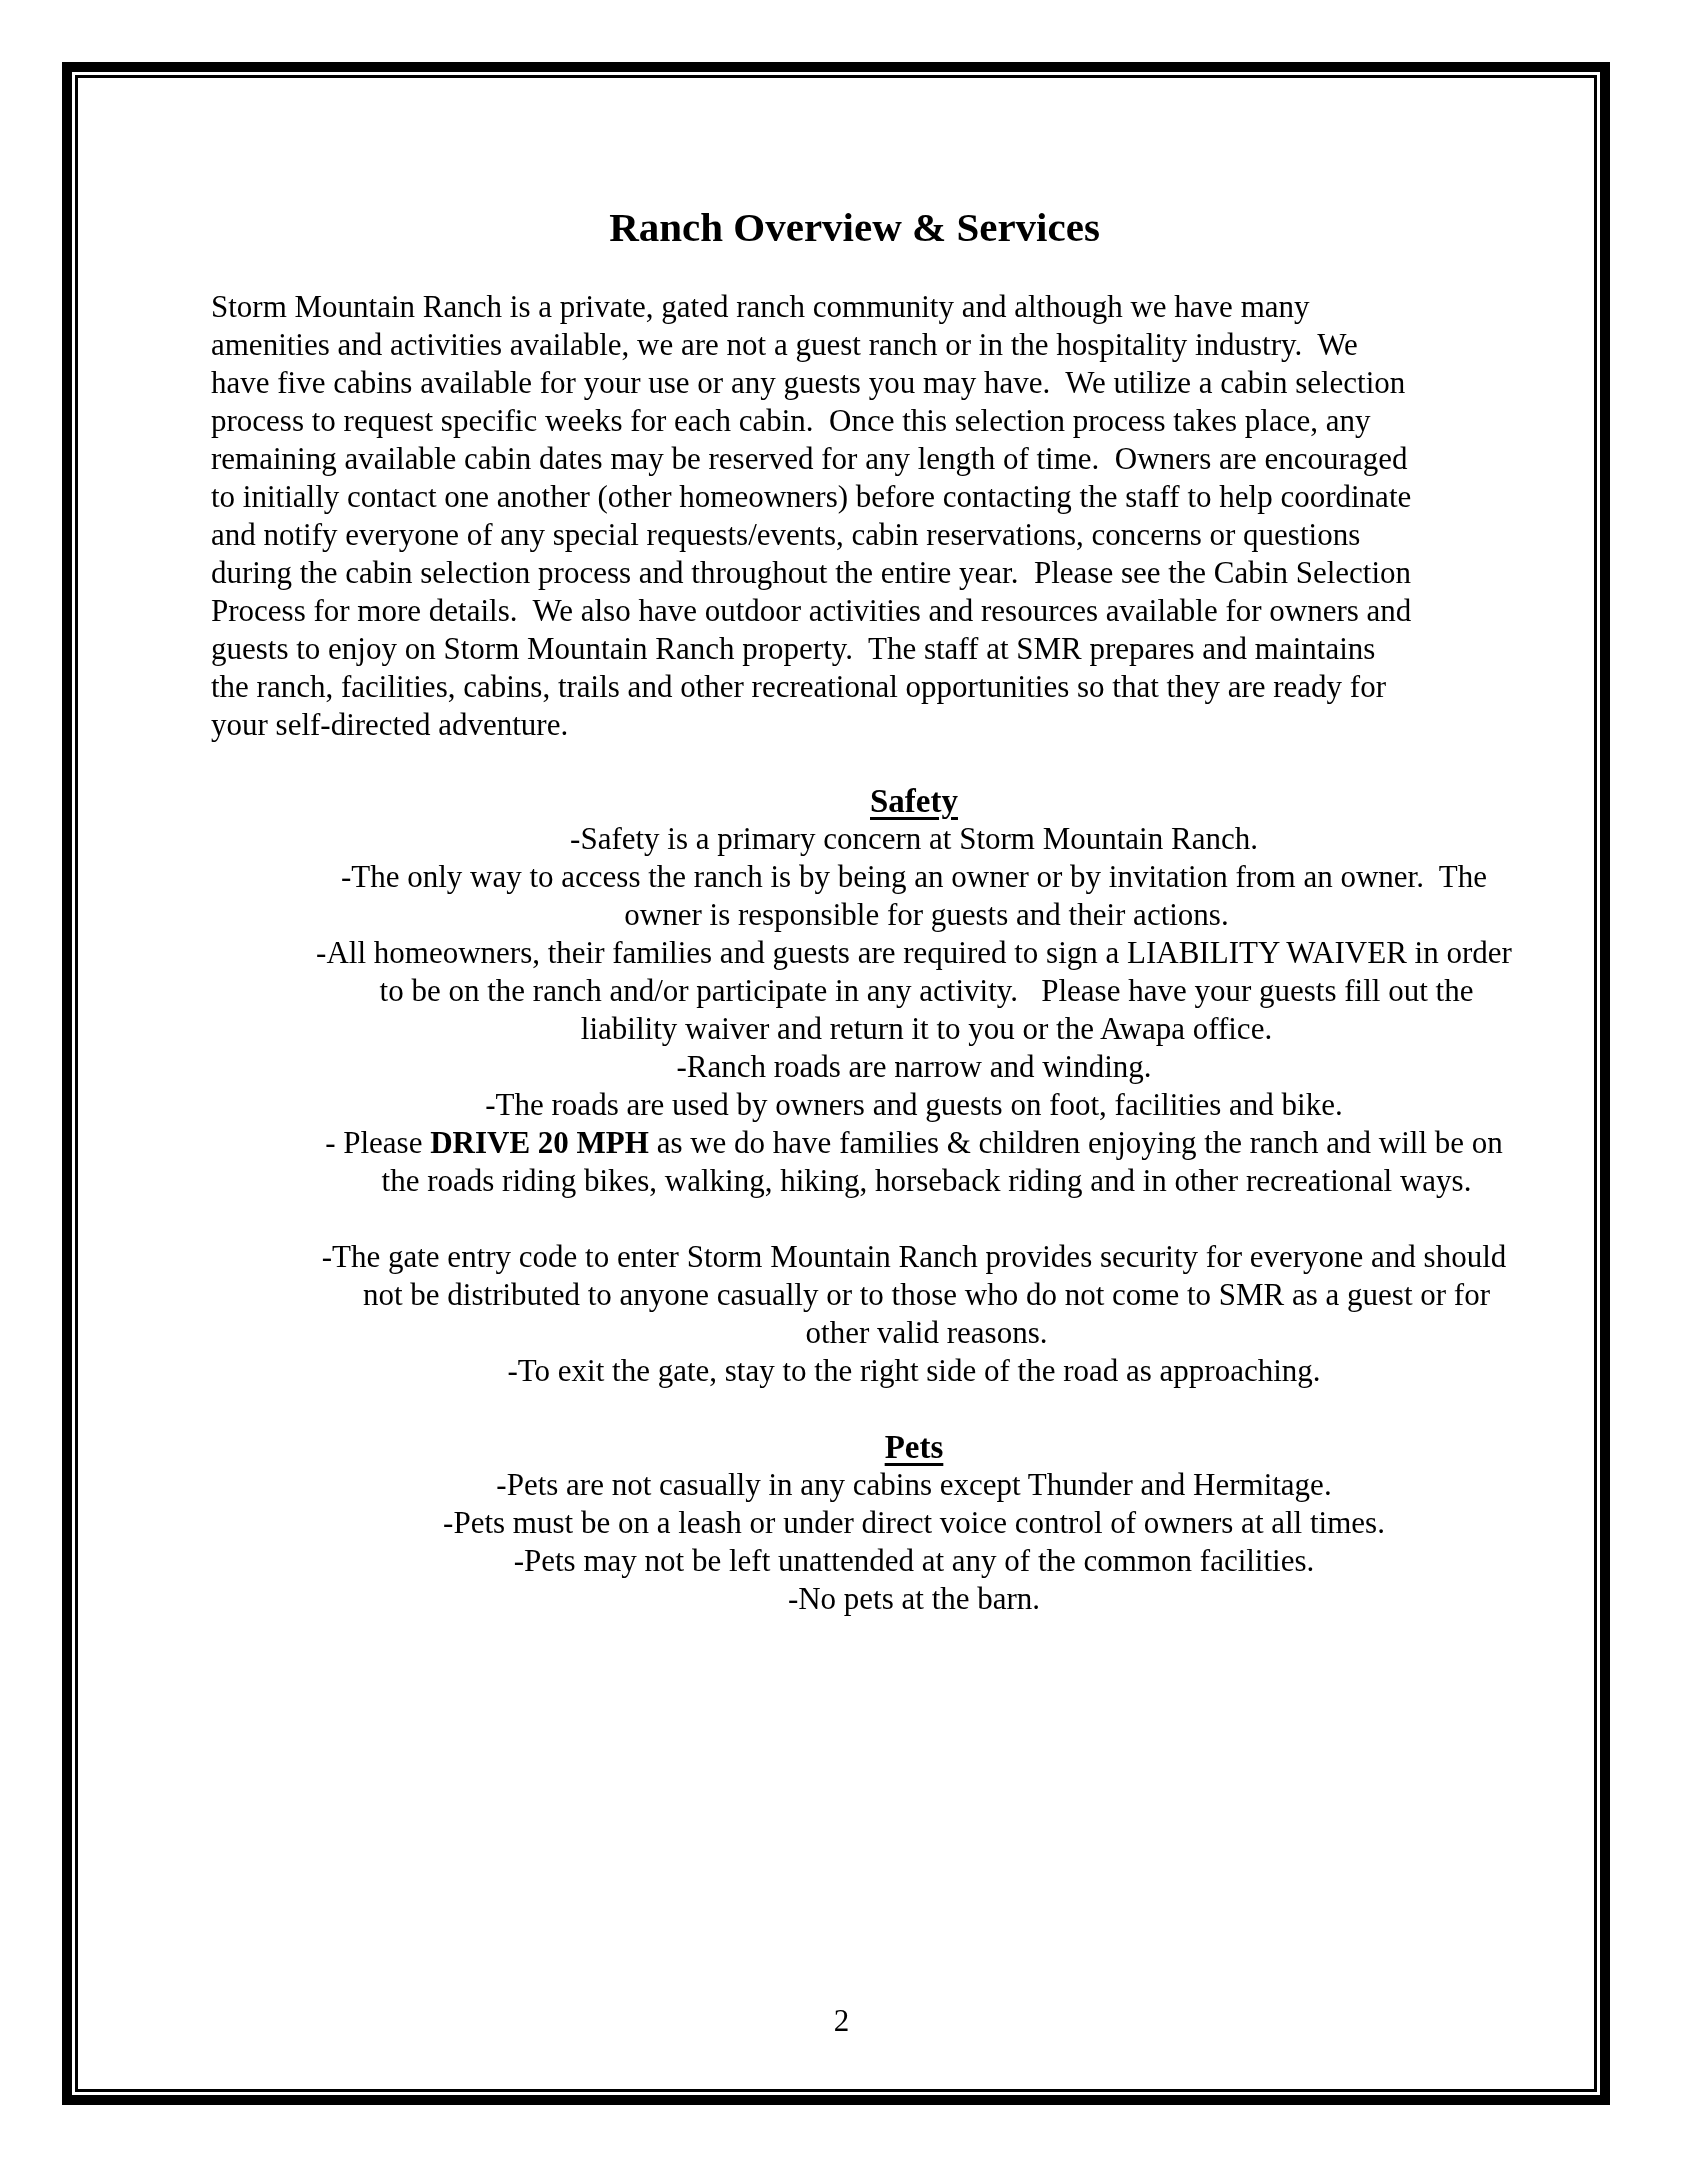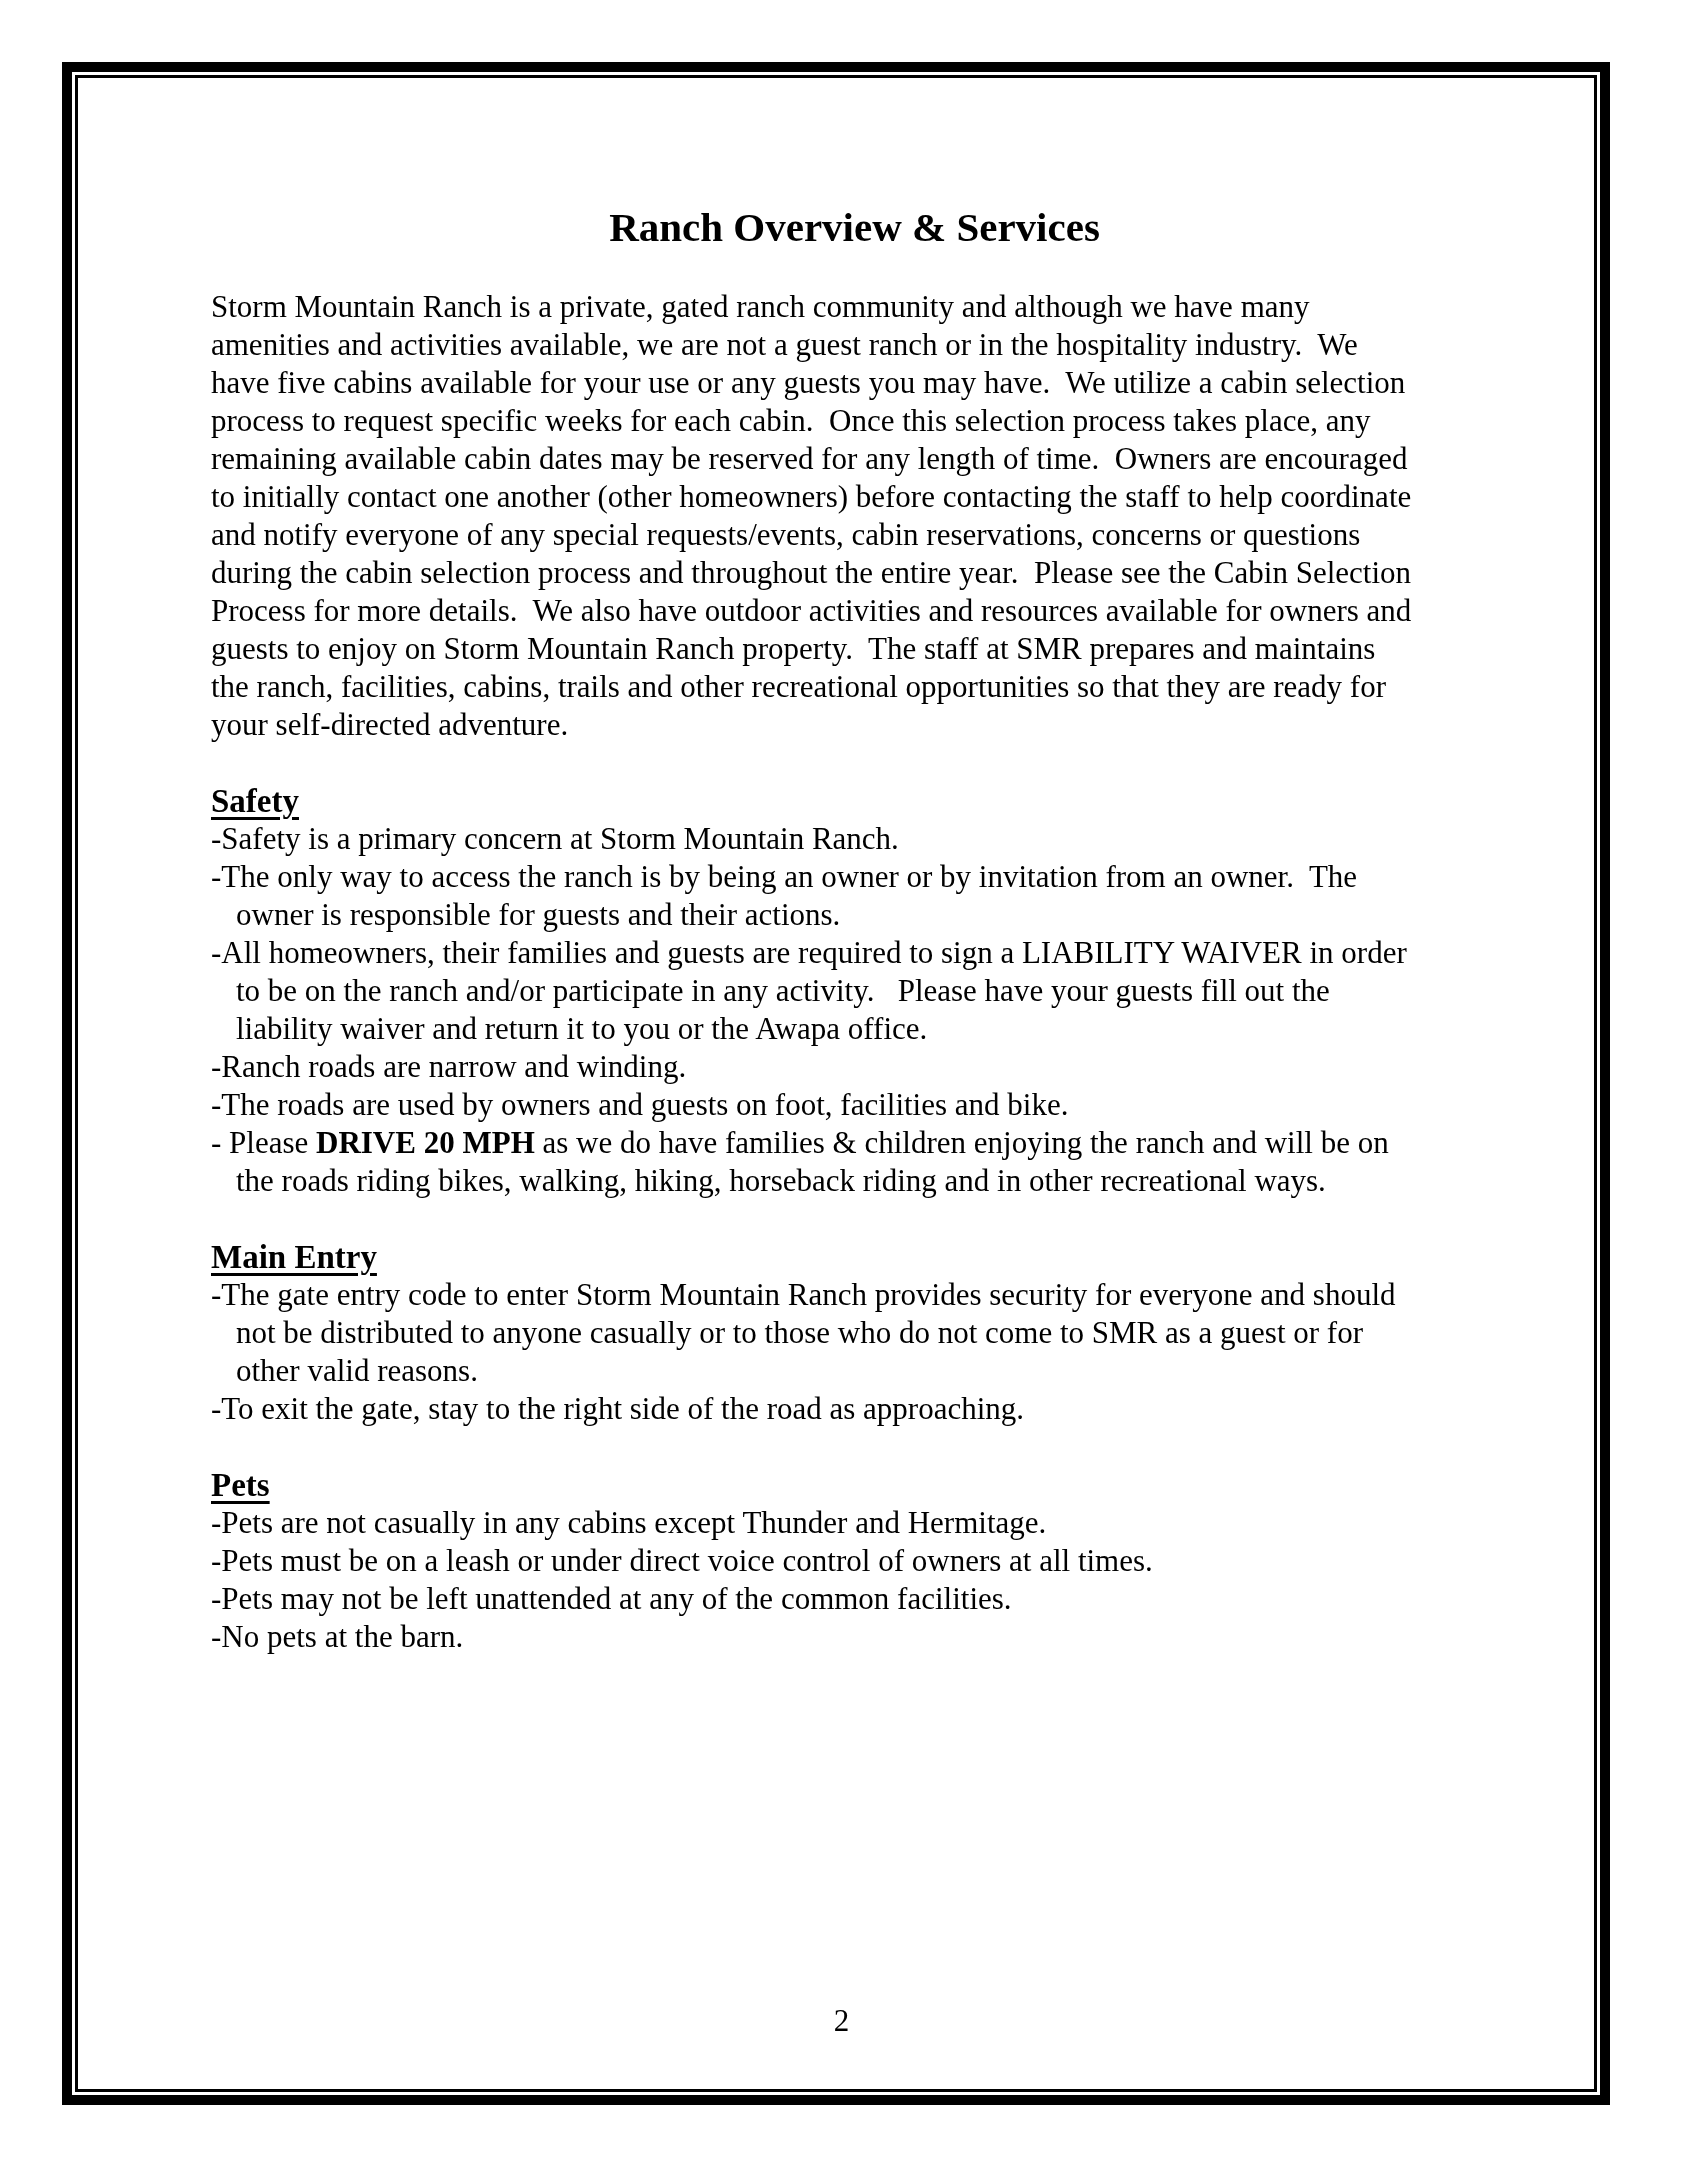--- a/index.html
+++ b/index.html
@@ -50,21 +50,21 @@
   }
   .bodytext {
     font-size: 31px;
     line-height: 38px;
     white-space: pre-wrap;
   }
   .intro {
     margin: 0 0 38px 0;
   }
   p { margin: 0; }
-  section { margin: 6px 0 38px 0; }
+  section { margin: 6px 0 38px 0; text-align: center; }
   .heading {
     font-size: 33px;
     line-height: 38px;
     font-weight: bold;
     text-decoration: underline;
     text-decoration-thickness: 3px;
     text-underline-offset: 5px;
     margin: 38px 0 0 0;
   }
   .bullet {
@@ -113,21 +113,20 @@
 owner is responsible for guests and their actions.</span></p>
           <p class="bodytext bullet"><span>-All homeowners, their families and guests are required to sign a LIABILITY WAIVER in order
 to be on the ranch and/or participate in any activity.   Please have your guests fill out the
 liability waiver and return it to you or the Awapa office.</span></p>
           <p class="bodytext bullet"><span>-Ranch roads are narrow and winding.</span></p>
           <p class="bodytext bullet"><span>-The roads are used by owners and guests on foot, facilities and bike.</span></p>
           <p class="bodytext bullet"><span>- Please </span><span class="b">DRIVE 20 MPH</span><span> as we do have families &amp; children enjoying the ranch and will be on
 the roads riding bikes, walking, hiking, horseback riding and in other recreational ways.</span></p>
         </section>
         <section>
-          <h2 class="heading">Main Entry</h2>
           <p class="bodytext bullet"><span>-The gate entry code to enter Storm Mountain Ranch provides security for everyone and should
 not be distributed to anyone casually or to those who do not come to SMR as a guest or for
 other valid reasons.</span></p>
           <p class="bodytext bullet"><span>-To exit the gate, stay to the right side of the road as approaching.</span></p>
         </section>
         <section>
           <h2 class="heading">Pets</h2>
           <p class="bodytext bullet"><span>-Pets are not casually in any cabins except Thunder and Hermitage.</span></p>
           <p class="bodytext bullet"><span>-Pets must be on a leash or under direct voice control of owners at all times.</span></p>
           <p class="bodytext bullet"><span>-Pets may not be left unattended at any of the common facilities.</span></p>

